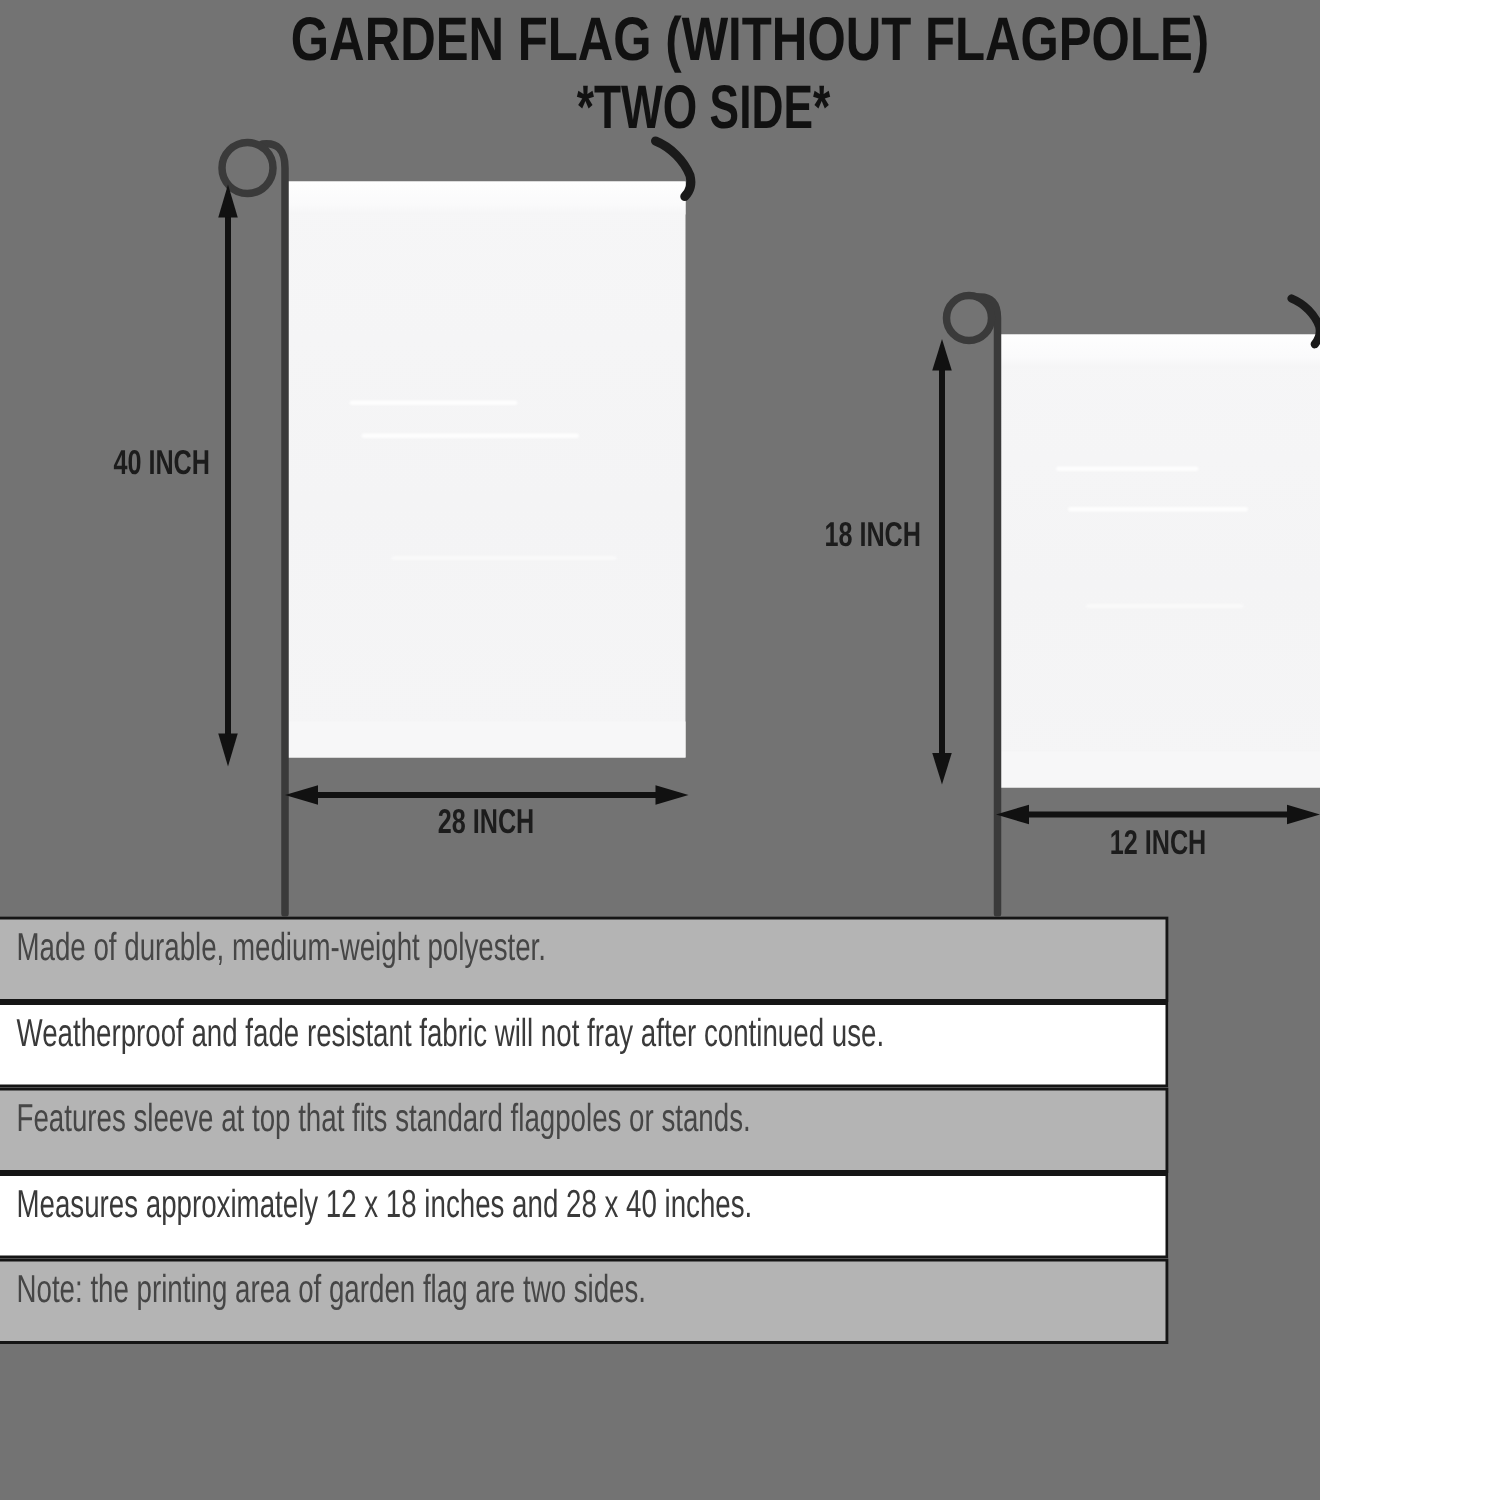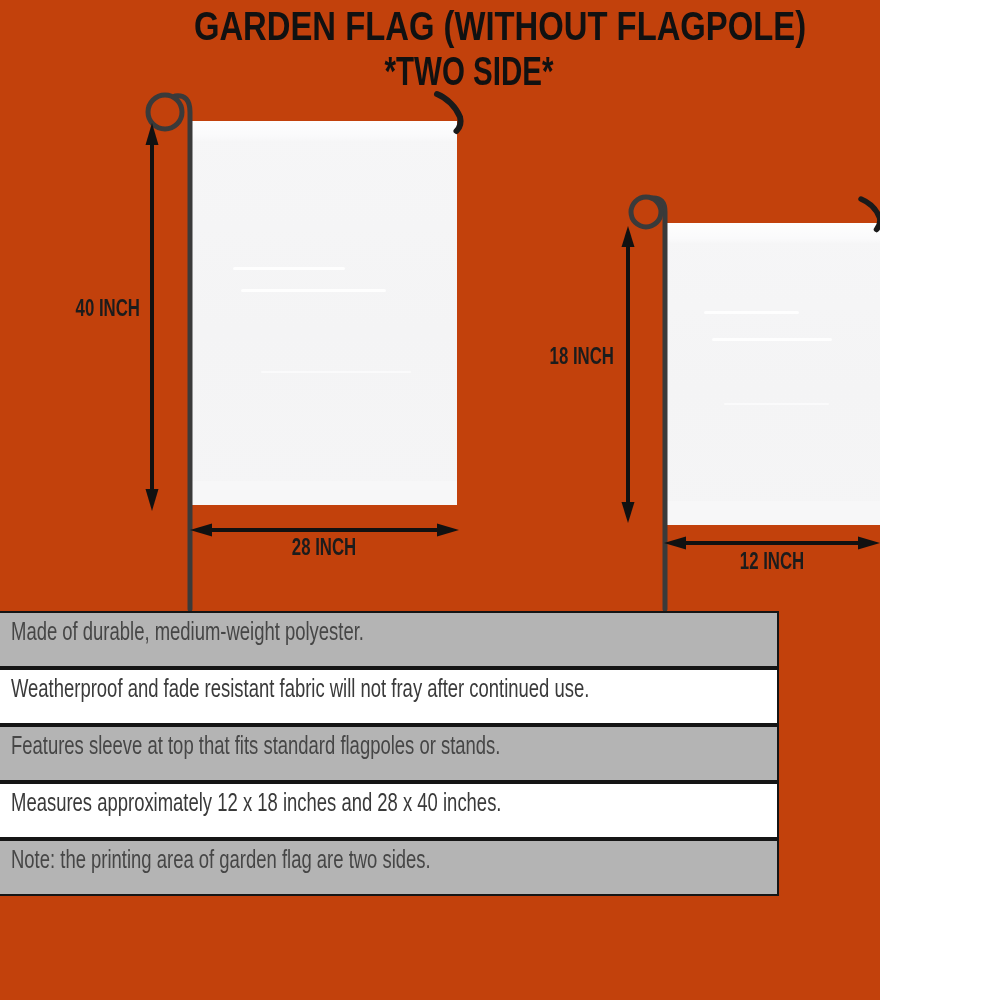--- a/index.html
+++ b/index.html
@@ -1,17 +1,17 @@
 <!DOCTYPE html>
 <html><head>
 <meta charset="utf-8">
 <style>
   html,body{margin:0;padding:0;background:#ffffff;}
   .stage{
-    position:relative;width:880px;height:1000px;background:#c2410c;
+    position:relative;width:880px;height:1000px;background:#737373;
     font-family:"Liberation Sans",sans-serif;overflow:hidden;
   }
   
   .title{position:absolute;top:4px;left:0;width:1000px;text-align:center;
     color:#111;font-weight:700;font-size:41px;line-height:45px;letter-spacing:0;}
   .title .t1{transform:scaleX(0.80);transform-origin:50% 50%;white-space:nowrap;}
   .title .t2{transform:scaleX(0.72);transform-origin:50% 50%;white-space:nowrap;
     position:relative;left:-31px;}
   
   .flag{position:absolute;background:linear-gradient(180deg,#f6f6f7 0%,#f4f4f5 55%,#f5f5f6 100%);}

